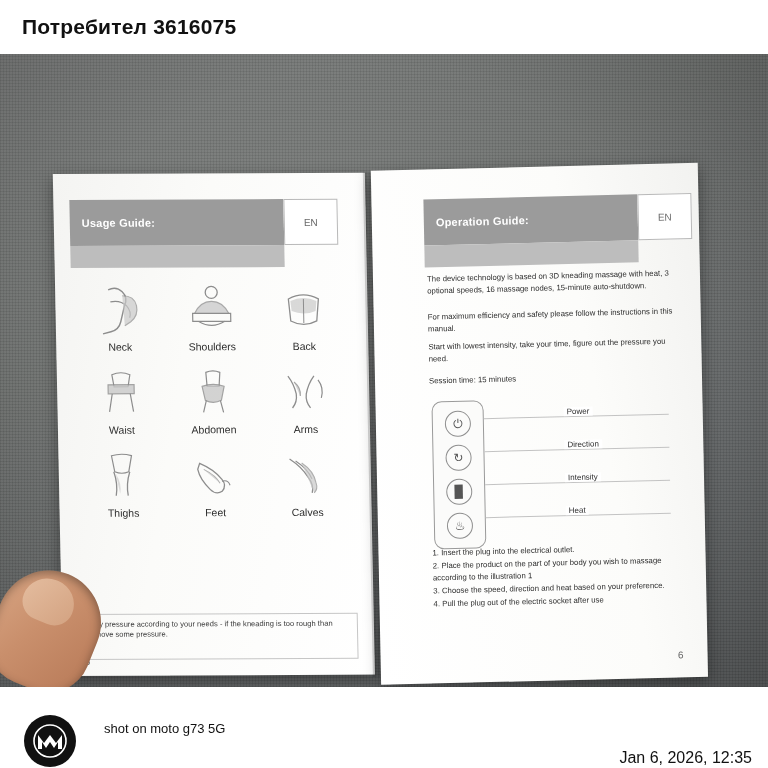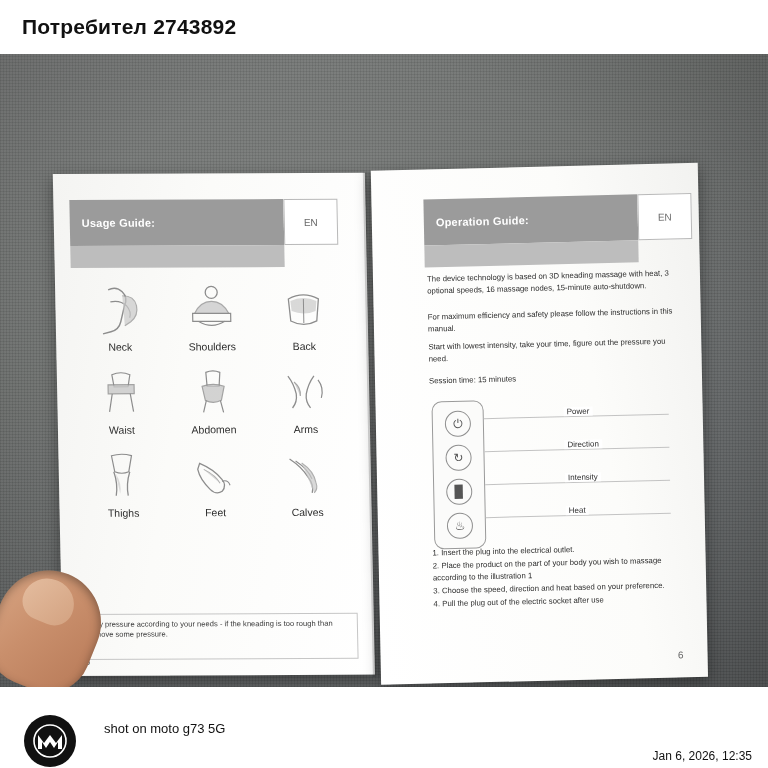--- a/index.html
+++ b/index.html
@@ -317,31 +317,31 @@
   }
   .shot-line2 {
     font-size: 13px;
     color: #111111;
     line-height: 1.5;
   }
   .stamp {
     position: absolute;
     right: 16px;
     top: 48px;
-    font-size: 12px;
+    font-size: 16px;
     color: #111111;
   }
 </style>
 </head>
 <body>
 
 <div class="screen">
 
   <div class="header">
-    <div class="header-title">Потребител 2743892</div>
+    <div class="header-title">Потребител 3616075</div>
   </div>
 
   <div class="photo">
     <div class="photo-vignette"></div>
 
     <div class="booklet">
 
       <div class="page page-left">
 
         <div class="banner lp-banner">

